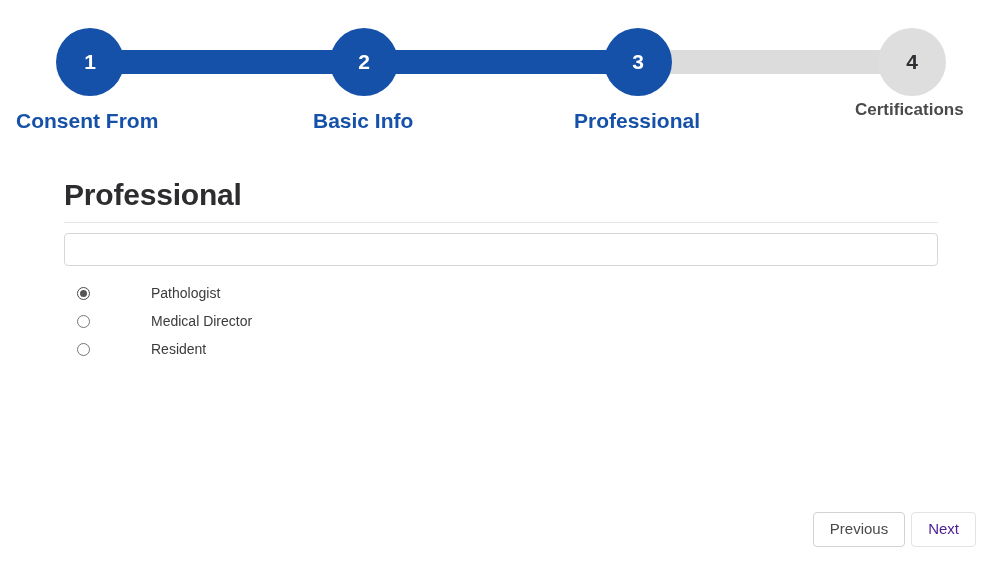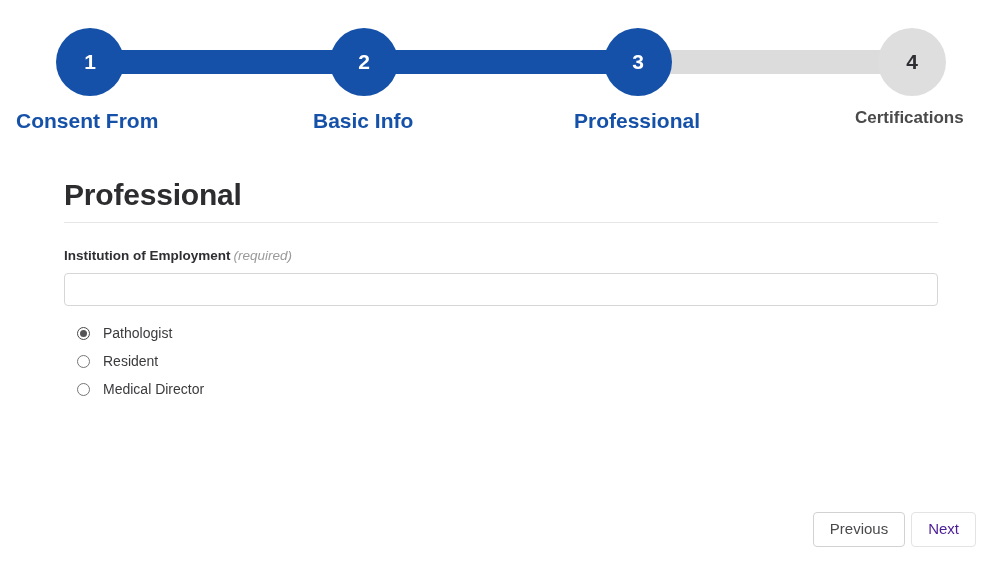--- a/index.html
+++ b/index.html
@@ -71,21 +71,21 @@
     font-weight: bold;
   }
   .step-label.active-label {
     color: #1551a8;
     font-size: 21px;
     top: 109px;
   }
   .step-label.idle-label {
     color: #4a4a4a;
     font-size: 17px;
-    top: 108px;
+    top: 100px;
   }
   .label-1 { left: 16px; }
   .label-2 { left: 313px; }
   .label-3 { left: 574px; }
   .label-4 { left: 855px; }
 
   
   .form-wrap {
     position: absolute;
     left: 64px;
@@ -136,20 +136,21 @@
   }
 
   .radio-group {
     margin-top: 13px;
   }
   .radio-row {
     display: flex;
     align-items: center;
     height: 28px;
     padding-left: 13px;
+    gap: 48px;
   }
   .radio-mark {
     position: relative;
     width: 13px;
     height: 13px;
     border-radius: 50%;
     box-sizing: border-box;
     border: 1px solid #767676;
     background: #ffffff;
     flex: none;
@@ -228,38 +229,35 @@
   <div class="step-label active-label label-1">Consent From</div>
   <div class="step-label active-label label-3">Professional</div>
   <div class="step-label idle-label label-4">Certifications</div>
 </div>
 
 <div class="form-wrap">
 
   <h1 class="form-title">Professional</h1>
   <hr class="rule">
 
-  <div class="field-label">
-    <span>Institution of Employment</span><span class="req">(required)</span>
-  </div>
   <input class="text-input" type="text" placeholder="" style="">
 
 
   <div class="radio-group">
     <div class="radio-row">
       <span class="radio-mark checked"></span>
       <span class="radio-text">Pathologist</span>
     </div>
     <div class="radio-row">
       <span class="radio-mark"></span>
-      <span class="radio-text">Resident</span>
+      <span class="radio-text">Medical Director</span>
     </div>
     <div class="radio-row">
       <span class="radio-mark"></span>
-      <span class="radio-text">Medical Director</span>
+      <span class="radio-text">Resident</span>
     </div>
   </div>
 </div>
 
 <div class="btn-bar">
   <button class="btn btn-prev">Previous</button>
   <button class="btn btn-next" disabled="">Next</button>
 </div>
 
 </body></html>

